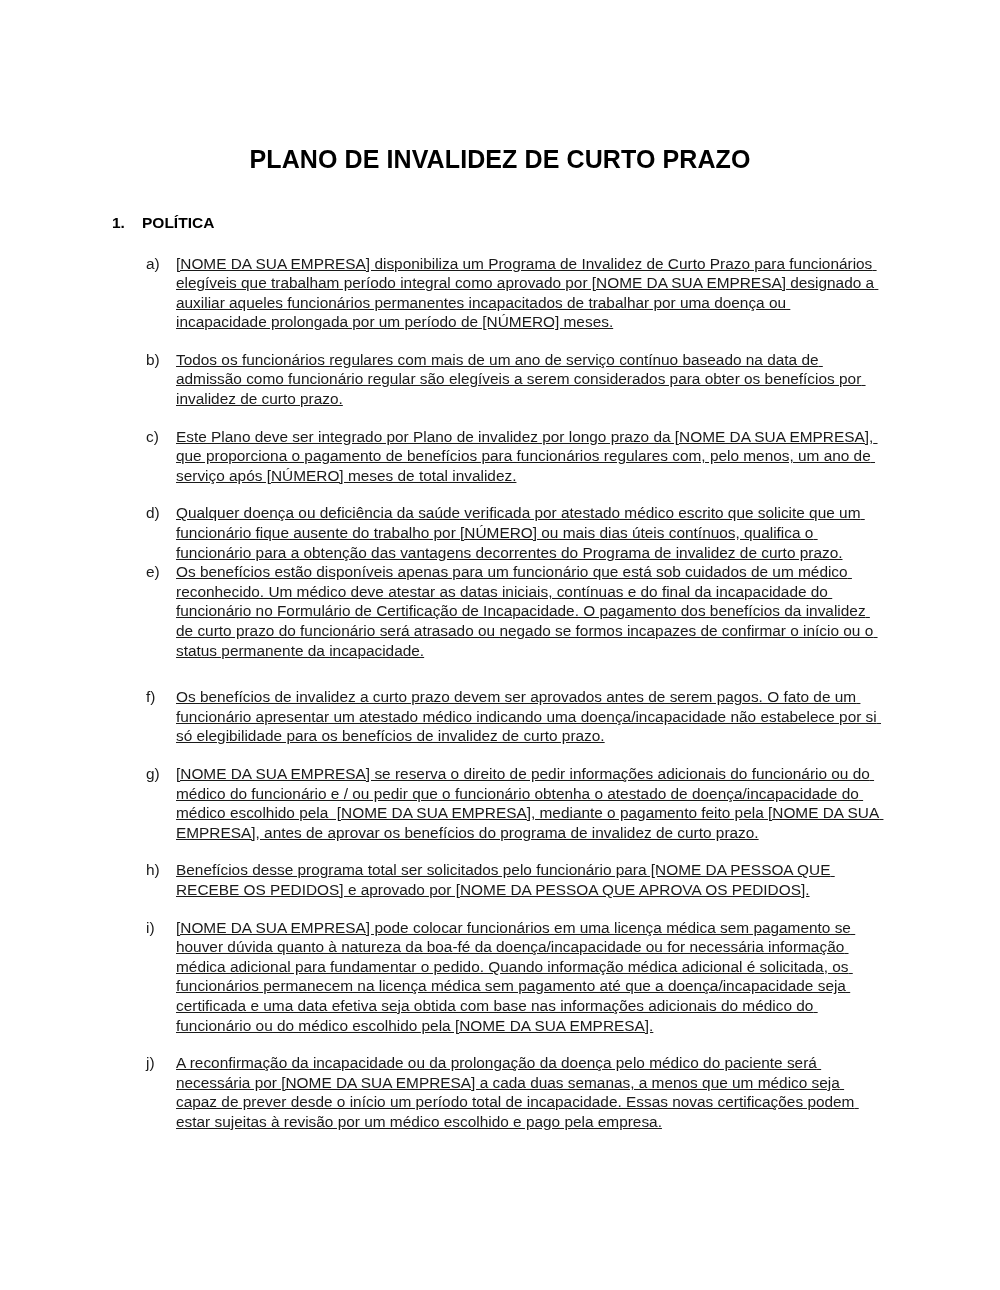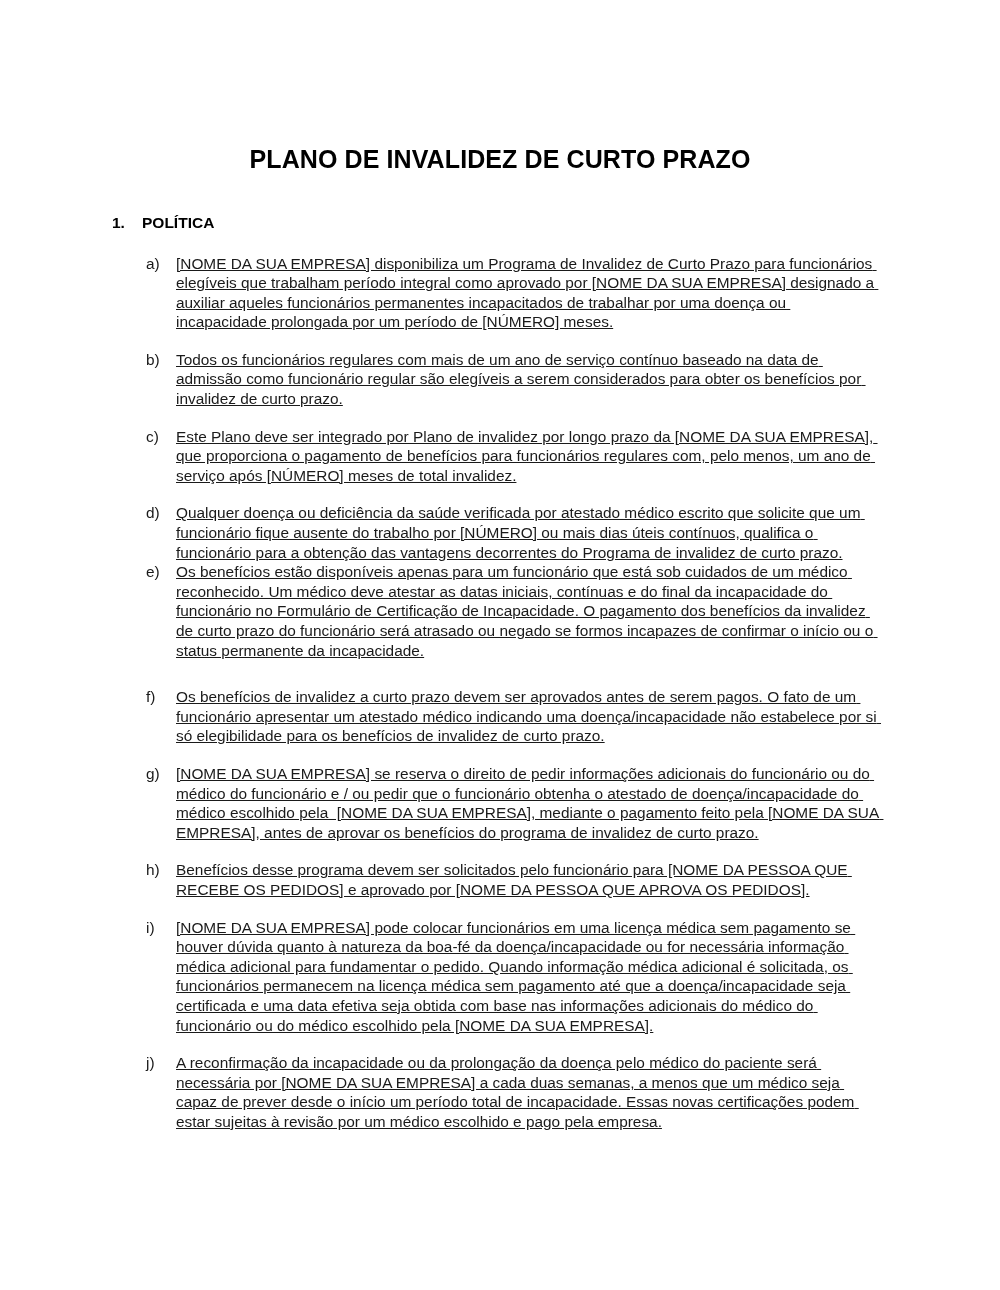--- a/index.html
+++ b/index.html
@@ -140,21 +140,21 @@
         <span class="body">Os benefícios de invalidez a curto prazo devem ser aprovados antes de serem pagos. O fato de um funcionário apresentar um atestado médico indicando uma doença/incapacidade não estabelece por si só elegibilidade para os benefícios de invalidez de curto prazo.</span>
       </div>
 
       <div class="list-item gap-normal">
         <span class="marker">g)</span>
         <span class="body">[NOME DA SUA EMPRESA] se reserva o direito de pedir informações adicionais do funcionário ou do médico do funcionário e / ou pedir que o funcionário obtenha o atestado de doença/incapacidade do médico escolhido pela  [NOME DA SUA EMPRESA], mediante o pagamento feito pela [NOME DA SUA EMPRESA], antes de aprovar os benefícios do programa de invalidez de curto prazo.</span>
       </div>
 
       <div class="list-item gap-normal">
         <span class="marker">h)</span>
-        <span class="body">Benefícios desse programa devem ser solicitados pelo funcionário para [NOME DA PESSOA QUE RECEBE OS PEDIDOS] e aprovado por [NOME DA PESSOA QUE APROVA OS PEDIDOS].</span>
+        <span class="body">Benefícios desse programa total ser solicitados pelo funcionário para [NOME DA PESSOA QUE RECEBE OS PEDIDOS] e aprovado por [NOME DA PESSOA QUE APROVA OS PEDIDOS].</span>
       </div>
 
       <div class="list-item gap-normal">
         <span class="marker">i)</span>
         <span class="body">[NOME DA SUA EMPRESA] pode colocar funcionários em uma licença médica sem pagamento se houver dúvida quanto à natureza da boa-fé da doença/incapacidade ou for necessária informação médica adicional para fundamentar o pedido. Quando informação médica adicional é solicitada, os funcionários permanecem na licença médica sem pagamento até que a doença/incapacidade seja certificada e uma data efetiva seja obtida com base nas informações adicionais do médico do funcionário ou do médico escolhido pela [NOME DA SUA EMPRESA].</span>
       </div>
 
       <div class="list-item gap-normal">
         <span class="marker">j)</span>
         <span class="body">A reconfirmação da incapacidade ou da prolongação da doença pelo médico do paciente será necessária por [NOME DA SUA EMPRESA] a cada duas semanas, a menos que um médico seja capaz de prever desde o início um período total de incapacidade. Essas novas certificações podem estar sujeitas à revisão por um médico escolhido e pago pela empresa.</span>

